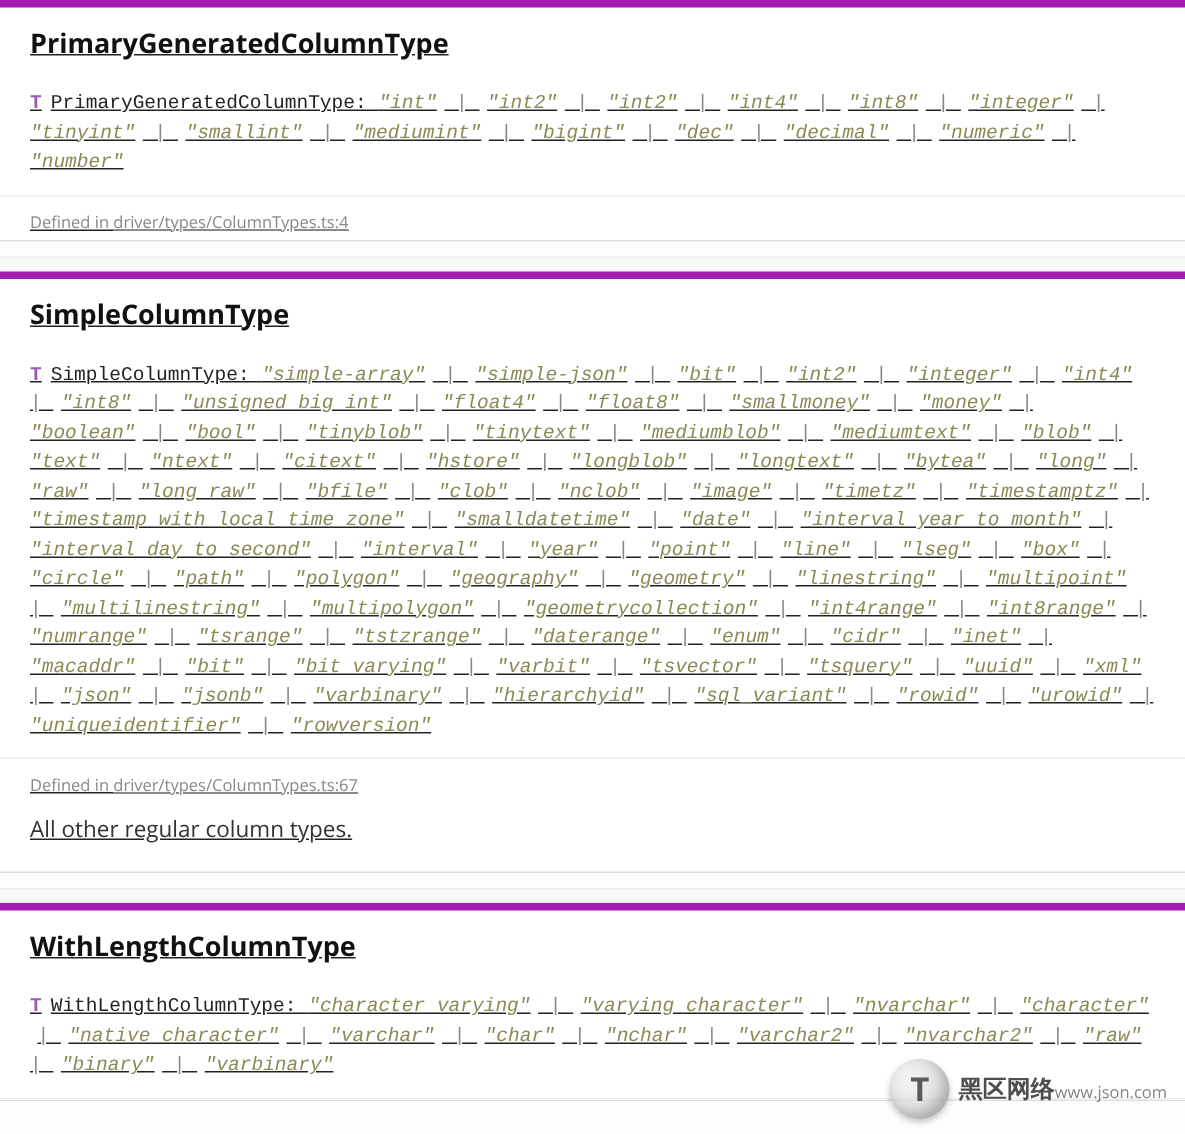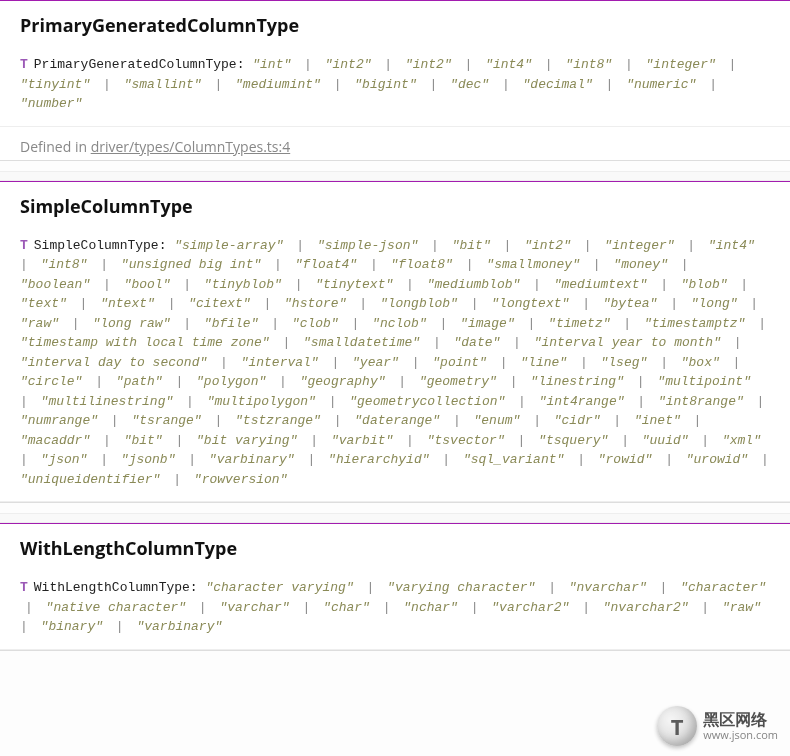--- a/index.html
+++ b/index.html
@@ -4,24 +4,25 @@
 <style>
   body {
     margin: 0;
     padding: 0;
     background: #fdfdfd;
     font-family: "Segoe UI", "Open Sans", sans-serif;
     color: #222;
     width: 790px;
   }
   .section {
-    border-top: 1px solid #a21caf;
+    border-top: 5px solid #a21caf;
     border-bottom: 1px solid #ddd;
     background: #fff;
     margin-bottom: 10px;
+    text-decoration: underline;
   }
   .section-title {
     font-weight: 700;
     font-size: 18px;
     padding: 12px 20px 10px 20px;
     color: #111;
   }
   .sig {
     font-family: Consolas, "Courier New", monospace;
     font-size: 13px;
@@ -44,21 +45,21 @@
   }
   .sig .pipe {
     color: #888;
     margin: 0 5px;
   }
   .sig .str {
     color: #8a8a57;
     font-style: italic;
   }
   .defined {
-    font-size: 14px;
+    font-size: 11px;
     color: #888;
     padding: 10px 28px 4px 20px;
   }
   .defined a {
     color: #888;
     text-decoration: underline;
   }
   .desc {
     font-size: 15px;
     color: #333;
@@ -85,38 +86,40 @@
     width: 40px;
     height: 40px;
     border-radius: 50%;
     background: radial-gradient(circle at 35% 35%, #f4f4f4, #c0c0c0);
     box-shadow: inset -4px -4px 8px rgba(0,0,0,0.25), 0 2px 4px rgba(0,0,0,0.3);
     display:flex;align-items:center;justify-content:center;
     margin-right:6px;
     font-weight:bold;font-size:22px;color:#333;
   }
   .watermark .txt {
-    display:flex;flex-direction:column;line-height:1.1;
+    display:flex;line-height:1.1;align-items:flex-end;
   }
   .watermark .txt .l1{font-weight:bold;font-size:16px;color:#222;}
   .watermark .txt .l2{font-size:11px;color:#666;}
 </style>
 </head>
 <body>
 
 <div id="root">
     <div class="section">
       <div class="section-title">PrimaryGeneratedColumnType</div>
       <div class="sig"><span class="T">T</span><span class="name">PrimaryGeneratedColumnType</span><span class="colon">: </span><span class="str">"int"</span><span class="pipe"> | </span><span class="str">"int2"</span><span class="pipe"> | </span><span class="str">"int2"</span><span class="pipe"> | </span><span class="str">"int4"</span><span class="pipe"> | </span><span class="str">"int8"</span><span class="pipe"> | </span><span class="str">"integer"</span><span class="pipe"> | </span><span class="str">"tinyint"</span><span class="pipe"> | </span><span class="str">"smallint"</span><span class="pipe"> | </span><span class="str">"mediumint"</span><span class="pipe"> | </span><span class="str">"bigint"</span><span class="pipe"> | </span><span class="str">"dec"</span><span class="pipe"> | </span><span class="str">"decimal"</span><span class="pipe"> | </span><span class="str">"numeric"</span><span class="pipe"> | </span><span class="str">"number"</span></div>
       <div class="defined"><span>Defined in </span><a href="#">driver/types/ColumnTypes.ts:4</a></div>
     </div>
     <div class="gap"></div>
     <div class="section">
       <div class="section-title">SimpleColumnType</div>
       <div class="sig"><span class="T">T</span><span class="name">SimpleColumnType</span><span class="colon">: </span><span class="str">"simple-array"</span><span class="pipe"> | </span><span class="str">"simple-json"</span><span class="pipe"> | </span><span class="str">"bit"</span><span class="pipe"> | </span><span class="str">"int2"</span><span class="pipe"> | </span><span class="str">"integer"</span><span class="pipe"> | </span><span class="str">"int4"</span><span class="pipe"> | </span><span class="str">"int8"</span><span class="pipe"> | </span><span class="str">"unsigned big int"</span><span class="pipe"> | </span><span class="str">"float4"</span><span class="pipe"> | </span><span class="str">"float8"</span><span class="pipe"> | </span><span class="str">"smallmoney"</span><span class="pipe"> | </span><span class="str">"money"</span><span class="pipe"> | </span><span class="str">"boolean"</span><span class="pipe"> | </span><span class="str">"bool"</span><span class="pipe"> | </span><span class="str">"tinyblob"</span><span class="pipe"> | </span><span class="str">"tinytext"</span><span class="pipe"> | </span><span class="str">"mediumblob"</span><span class="pipe"> | </span><span class="str">"mediumtext"</span><span class="pipe"> | </span><span class="str">"blob"</span><span class="pipe"> | </span><span class="str">"text"</span><span class="pipe"> | </span><span class="str">"ntext"</span><span class="pipe"> | </span><span class="str">"citext"</span><span class="pipe"> | </span><span class="str">"hstore"</span><span class="pipe"> | </span><span class="str">"longblob"</span><span class="pipe"> | </span><span class="str">"longtext"</span><span class="pipe"> | </span><span class="str">"bytea"</span><span class="pipe"> | </span><span class="str">"long"</span><span class="pipe"> | </span><span class="str">"raw"</span><span class="pipe"> | </span><span class="str">"long raw"</span><span class="pipe"> | </span><span class="str">"bfile"</span><span class="pipe"> | </span><span class="str">"clob"</span><span class="pipe"> | </span><span class="str">"nclob"</span><span class="pipe"> | </span><span class="str">"image"</span><span class="pipe"> | </span><span class="str">"timetz"</span><span class="pipe"> | </span><span class="str">"timestamptz"</span><span class="pipe"> | </span><span class="str">"timestamp with local time zone"</span><span class="pipe"> | </span><span class="str">"smalldatetime"</span><span class="pipe"> | </span><span class="str">"date"</span><span class="pipe"> | </span><span class="str">"interval year to month"</span><span class="pipe"> | </span><span class="str">"interval day to second"</span><span class="pipe"> | </span><span class="str">"interval"</span><span class="pipe"> | </span><span class="str">"year"</span><span class="pipe"> | </span><span class="str">"point"</span><span class="pipe"> | </span><span class="str">"line"</span><span class="pipe"> | </span><span class="str">"lseg"</span><span class="pipe"> | </span><span class="str">"box"</span><span class="pipe"> | </span><span class="str">"circle"</span><span class="pipe"> | </span><span class="str">"path"</span><span class="pipe"> | </span><span class="str">"polygon"</span><span class="pipe"> | </span><span class="str">"geography"</span><span class="pipe"> | </span><span class="str">"geometry"</span><span class="pipe"> | </span><span class="str">"linestring"</span><span class="pipe"> | </span><span class="str">"multipoint"</span><span class="pipe"> | </span><span class="str">"multilinestring"</span><span class="pipe"> | </span><span class="str">"multipolygon"</span><span class="pipe"> | </span><span class="str">"geometrycollection"</span><span class="pipe"> | </span><span class="str">"int4range"</span><span class="pipe"> | </span><span class="str">"int8range"</span><span class="pipe"> | </span><span class="str">"numrange"</span><span class="pipe"> | </span><span class="str">"tsrange"</span><span class="pipe"> | </span><span class="str">"tstzrange"</span><span class="pipe"> | </span><span class="str">"daterange"</span><span class="pipe"> | </span><span class="str">"enum"</span><span class="pipe"> | </span><span class="str">"cidr"</span><span class="pipe"> | </span><span class="str">"inet"</span><span class="pipe"> | </span><span class="str">"macaddr"</span><span class="pipe"> | </span><span class="str">"bit"</span><span class="pipe"> | </span><span class="str">"bit varying"</span><span class="pipe"> | </span><span class="str">"varbit"</span><span class="pipe"> | </span><span class="str">"tsvector"</span><span class="pipe"> | </span><span class="str">"tsquery"</span><span class="pipe"> | </span><span class="str">"uuid"</span><span class="pipe"> | </span><span class="str">"xml"</span><span class="pipe"> | </span><span class="str">"json"</span><span class="pipe"> | </span><span class="str">"jsonb"</span><span class="pipe"> | </span><span class="str">"varbinary"</span><span class="pipe"> | </span><span class="str">"hierarchyid"</span><span class="pipe"> | </span><span class="str">"sql_variant"</span><span class="pipe"> | </span><span class="str">"rowid"</span><span class="pipe"> | </span><span class="str">"urowid"</span><span class="pipe"> | </span><span class="str">"uniqueidentifier"</span><span class="pipe"> | </span><span class="str">"rowversion"</span></div>
+      <div class="defined"><span>Defined in </span><a href="#">driver/types/ColumnTypes.ts:67</a></div>
+      <div class="desc">All other regular column types.</div>
     </div>
     <div class="gap"></div>
     <div class="section">
       <div class="section-title">WithLengthColumnType</div>
       <div class="sig"><span class="T">T</span><span class="name">WithLengthColumnType</span><span class="colon">: </span><span class="str">"character varying"</span><span class="pipe"> | </span><span class="str">"varying character"</span><span class="pipe"> | </span><span class="str">"nvarchar"</span><span class="pipe"> | </span><span class="str">"character"</span><span class="pipe"> | </span><span class="str">"native character"</span><span class="pipe"> | </span><span class="str">"varchar"</span><span class="pipe"> | </span><span class="str">"char"</span><span class="pipe"> | </span><span class="str">"nchar"</span><span class="pipe"> | </span><span class="str">"varchar2"</span><span class="pipe"> | </span><span class="str">"nvarchar2"</span><span class="pipe"> | </span><span class="str">"raw"</span><span class="pipe"> | </span><span class="str">"binary"</span><span class="pipe"> | </span><span class="str">"varbinary"</span></div>
     </div>
   </div>
 
 <div class="watermark">
   <div class="logo">T</div>

